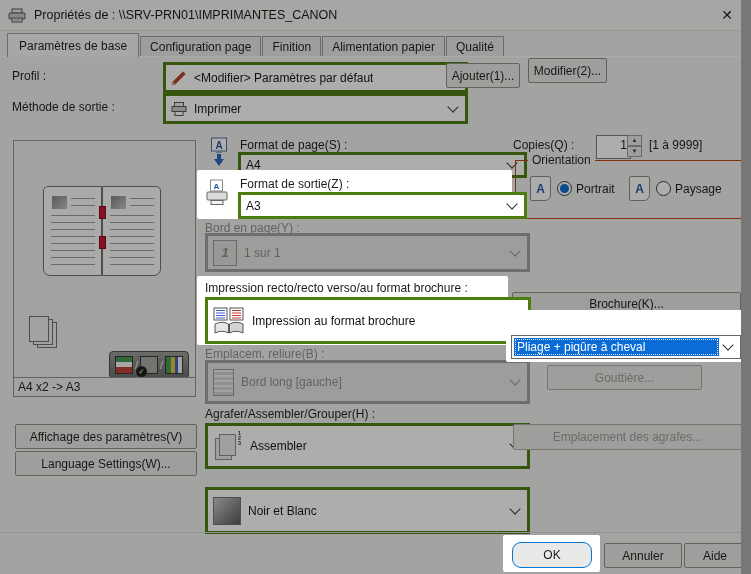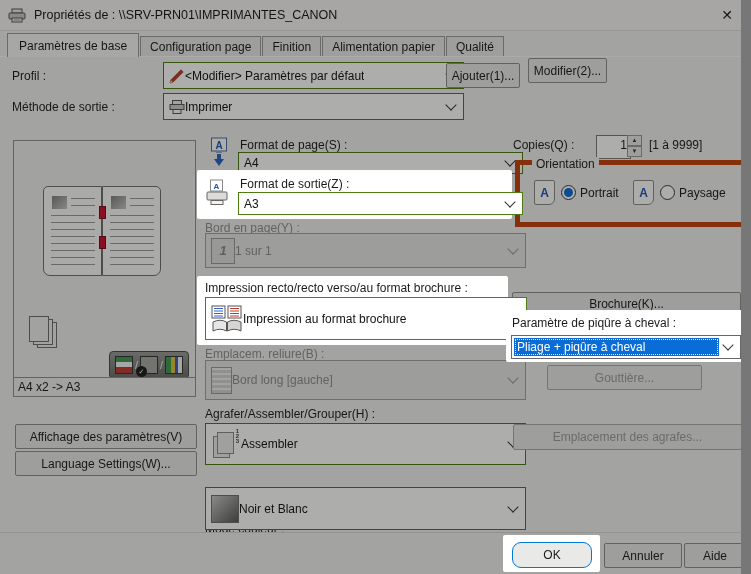--- a/index.html
+++ b/index.html
@@ -11,21 +11,21 @@
   
   .titlebar{position:absolute;left:0;top:0;width:751px;height:30px;background:#f6f5f3;border-bottom:1px solid #dcdcda;display:flex;align-items:center;}
   .title-text{margin-left:8px;font-size:12.5px;color:#151515;}
   .close{position:absolute;right:12px;top:4px;width:24px;height:22px;display:flex;align-items:center;justify-content:center;font-size:14px;color:#222;}
   
   .tabs{position:absolute;left:7px;top:33px;display:flex;align-items:flex-end;height:24px;}
   .tab{border:1px solid #9c9c9a;border-bottom:none;background:#e9e9e7;padding:3px 9px 3px 9px;margin-right:1px;white-space:nowrap;}
   .tab.active{background:#f6f6f4;padding:5px 11px 4px 11px;position:relative;z-index:2;}
   .tabline{position:absolute;left:0;top:56px;width:751px;height:1px;background:#fbfbfa;}
   
-  .combo{position:absolute;background:#fff;border:1px solid #4d7c0f;display:flex;align-items:center;padding:0 24px 0 5px;color:#111;}
+  .combo{position:absolute;background:#fff;border:3px solid #4d7c0f;display:flex;align-items:center;gap:7px;padding:0 24px 0 5px;color:#111;}
   .combo .val{white-space:nowrap;overflow:hidden;}
   .chev{position:absolute;right:8px;top:50%;width:7px;height:7px;margin-top:-6px;border-right:1.5px solid #333;border-bottom:1.5px solid #333;transform:rotate(45deg);}
   .combo.dis{background:#e7e7e5;border-color:#a0a09e;color:#8e8e8e;}
   .combo.dis .chev{border-color:#999;}
   .btn{position:absolute;background:#e9e9e7;border:1px solid #8d8d8b;border-radius:2px;display:flex;align-items:center;justify-content:center;white-space:nowrap;}
   .btn.dis{color:#9b9b99;border-color:#aaaaa8;}
   .btn.default{border:1px solid #0078d7;border-radius:9px;}
   
   .dim{position:absolute;inset:0;background:rgba(14,14,11,0.34);z-index:40;pointer-events:none;}
   .hl{position:absolute;background:#ffffff;border-radius:2px;z-index:50;}
@@ -63,21 +63,21 @@
   .cdigits{position:absolute;right:2px;top:0;font-size:6px;line-height:5px;color:#444;white-space:pre-line;font-weight:bold;}
   .swatch{width:26px;height:26px;border:1px solid #707070;background:linear-gradient(135deg,#cacaca,#565656);flex:0 0 auto;}
   .apage{position:absolute;width:19px;height:23px;background:#fdfdfc;border:1px solid #8a8a88;border-radius:2px 2px 6px 2px;
     display:flex;align-items:center;justify-content:center;color:#1f55b0;font-weight:bold;font-size:12px;}
   .radio{position:absolute;width:13px;height:13px;border:1px solid #3a3a38;border-radius:50%;background:#fff;}
   .radio.sel::after{content:"";position:absolute;inset:2px;border-radius:50%;background:#0a6cd6;}
   .spinval{position:absolute;left:596px;top:135px;width:30px;height:20px;background:#fff;border:1px solid #7a7a78;
     text-align:right;padding:2px 3px 0 0;}
   .spin{position:absolute;left:627px;top:135px;width:15px;height:22px;display:flex;flex-direction:column;}
   .spin div{flex:1;border:1px solid #9a9a98;background:#e9e9e7;font-size:6px;line-height:9px;text-align:center;color:#333;}
-  .group{position:absolute;border:5px solid #c2410c;text-decoration:underline;}
+  .group{position:absolute;border:1px solid #c2410c;text-decoration:underline;}
   .legend{position:absolute;top:-8px;left:12px;background:#f0f0ee;padding:0 4px;}
   .sel-combo{position:absolute;background:#fff;border:1px solid #666;}
   .sel-fill{position:absolute;left:2px;top:2px;bottom:2px;right:21px;background:#0a6cd6;color:#fff;
     display:flex;align-items:center;padding-left:3px;outline:1px dotted #e8e8e8;outline-offset:-2px;white-space:nowrap;}
   .footline{position:absolute;left:0;top:532px;width:751px;height:1px;background:#d8d8d6;}
   svg{display:block;}
 </style>
 </head>
 <body>
 
@@ -260,21 +260,20 @@
     <div class="radio sel" style="left:41px;top:20px;"></div>
     <div class="lbl" style="left:60px;top:21px;">Portrait</div>
     <div class="apage" style="left:113px;top:15px;">A</div>
     <div class="radio" style="left:140px;top:20px;"></div>
     <div class="lbl" style="left:159px;top:21px;">Paysage</div>
   </div>
 
   <div class="btn" style="left:512px;top:292px;width:227px;height:21px;">Brochure(K)...</div>
 
   <div class="hl" style="left:506px;top:310px;width:240px;height:52px;">
-    <div class="lbl" style="left:6px;top:6px;">Paramètre de piqûre à cheval :</div>
     <div class="sel-combo" style="left:5px;top:25px;width:228px;height:22px;">
       <div class="sel-fill">Pliage + piqûre à cheval</div>
       <span class="chev"></span>
     </div>
   </div>
 
   <div class="btn dis" style="left:547px;top:365px;width:153px;height:23px;">Gouttière...</div>
 
   <div class="btn dis" style="left:513px;top:424px;width:227px;height:24px;">Emplacement des agrafes...</div>
 

